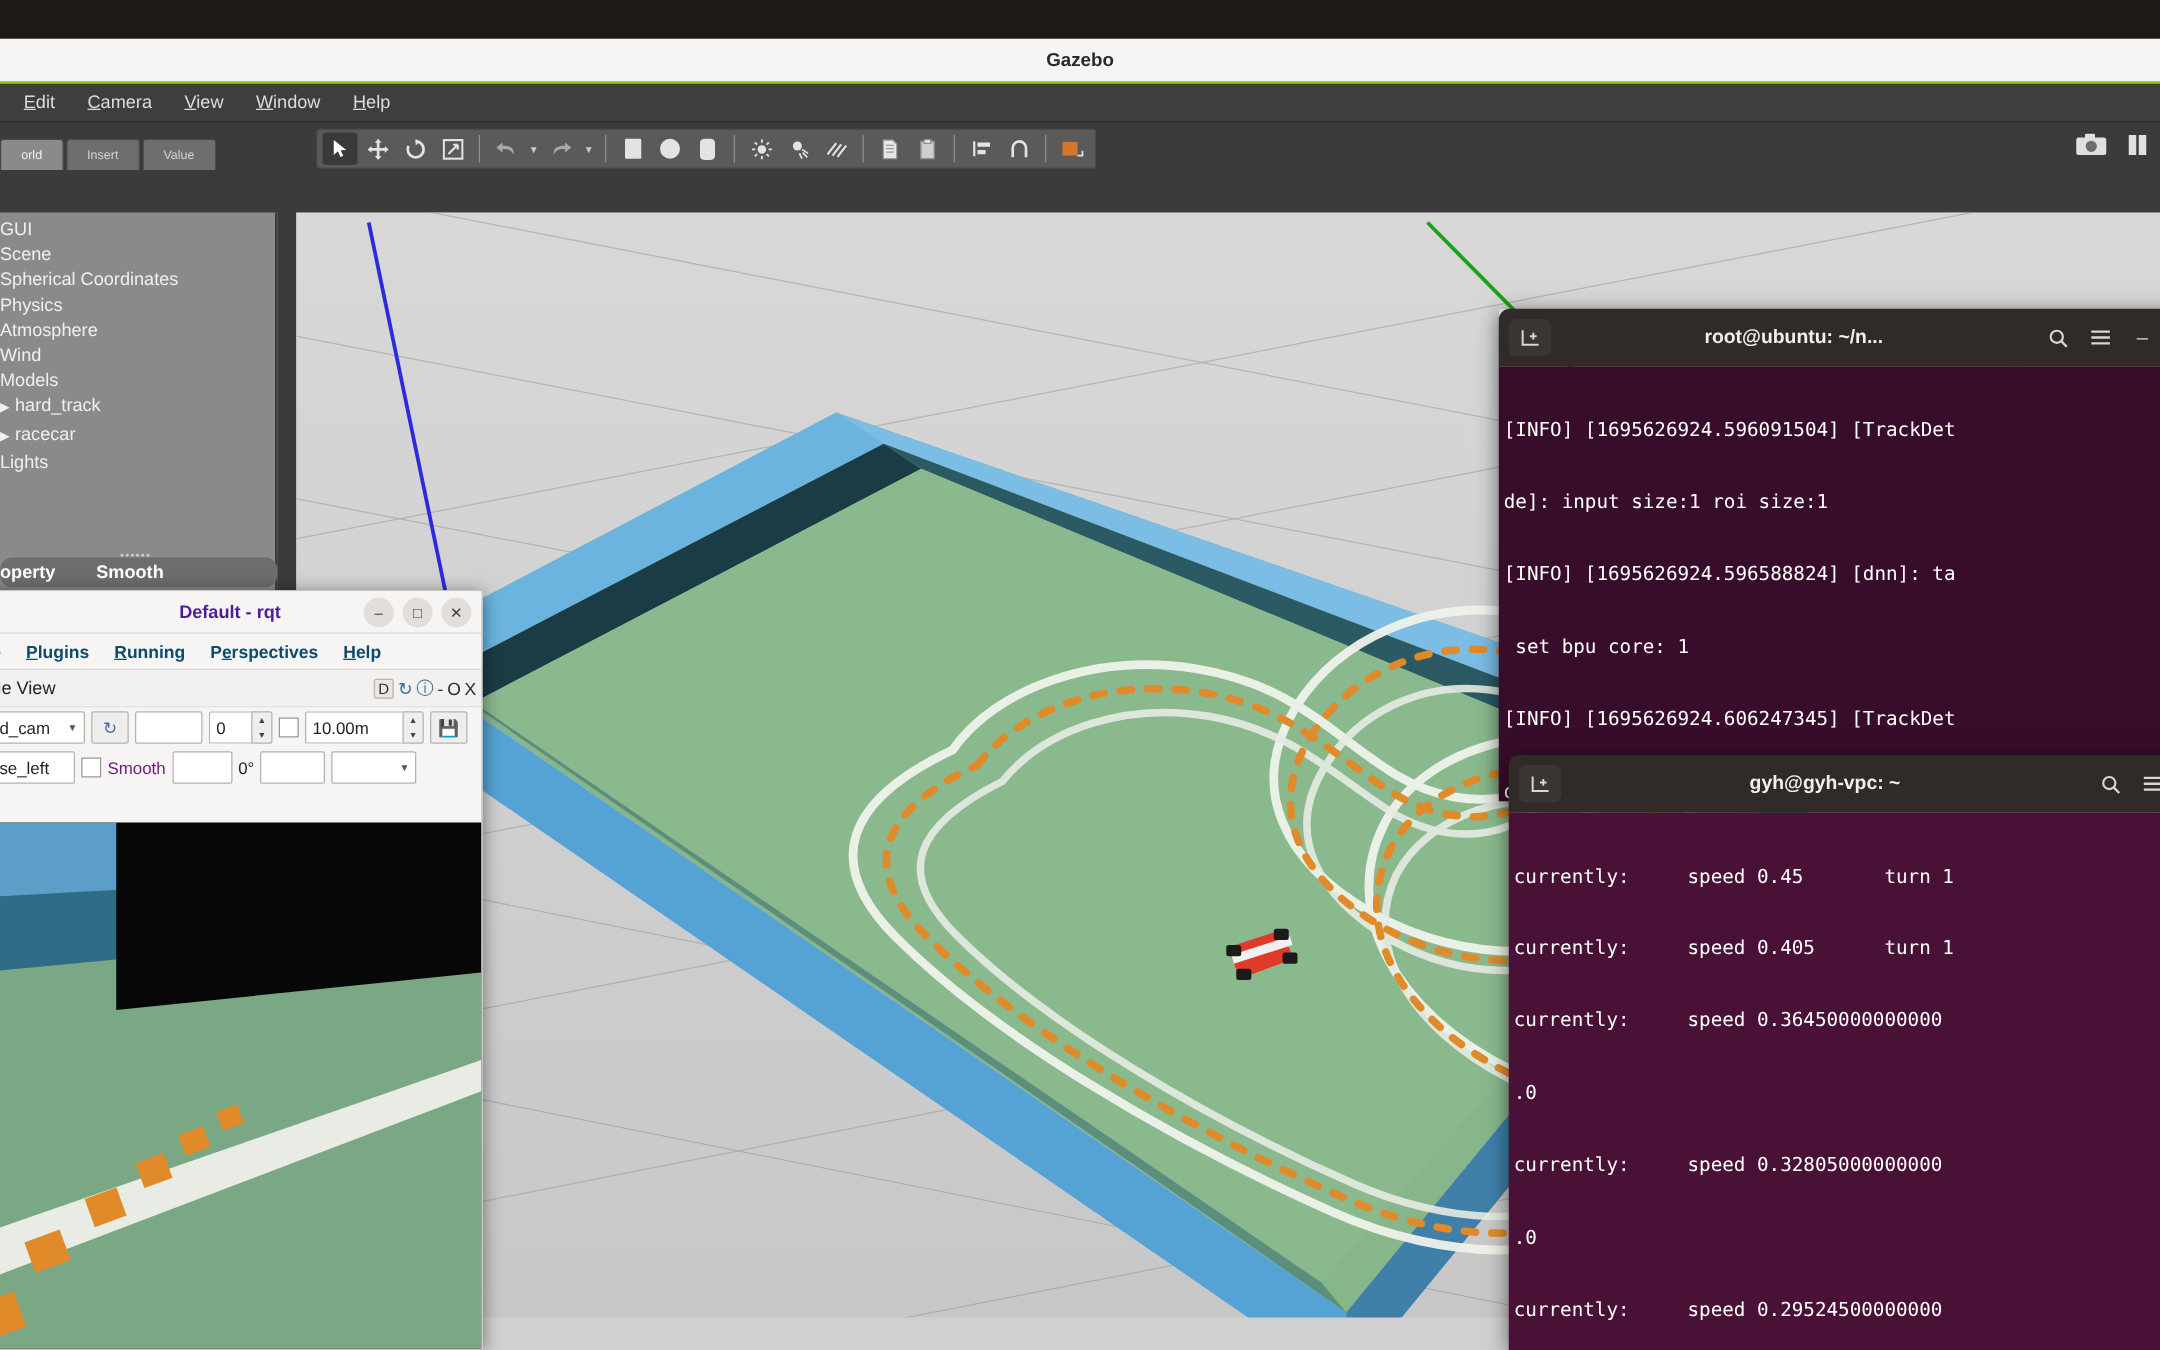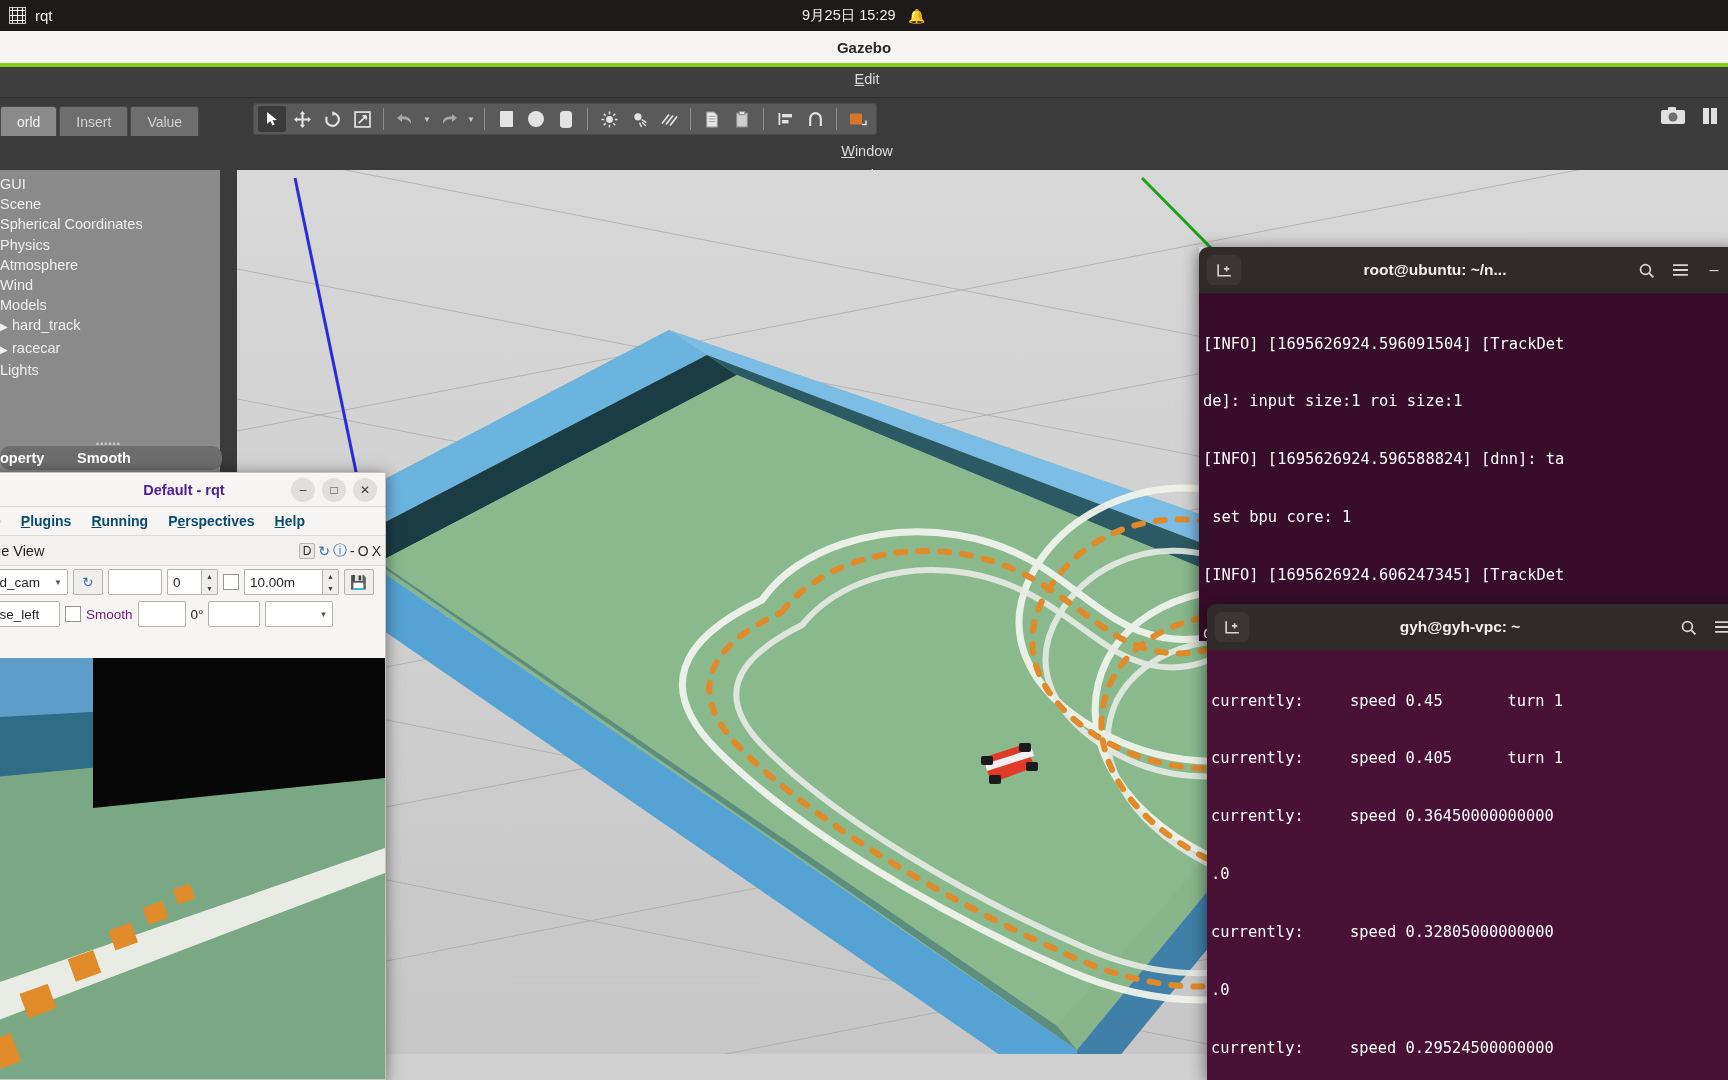--- a/index.html
+++ b/index.html
@@ -40,42 +40,41 @@
   .ub-bell { font-size: 14px; color: #f2efec; }
 
   
   .gz-win {
     position: absolute; left: 0; top: 31px; width: 1728px; height: 1049px;
     background: #3b3b3b;
   }
   .gz-titlebar {
     height: 36px; background: #f6f5f4;
     display: flex; align-items: center; justify-content: center;
-    border-bottom: 4px solid #84cc16;
+    border-bottom: 2px solid #84cc16;
   }
   .gz-title { font-size: 15px; color: #2a2a2a; font-weight: bold; }
   .gz-menubar {
     height: 31px; background: #3e3e3e;
     display: flex; align-items: center; gap: 0px; padding-left: 6px;
     border-bottom: 1px solid #2d2d2d;
-    flex-direction: column;
   }
   .gz-menu {
     font-size: 14.5px; color: #dcdcdc; padding: 4px 13px; cursor: default;
   }
   .gz-menu u { text-decoration: underline; }
 
   
   .gz-toolrow {
     position: relative; height: 38px; background: #3b3b3b;
     display: flex; align-items: flex-end;
   }
   .gz-tabs { display: flex; align-items: flex-end; height: 38px; }
   .gz-tab {
-    font-size: 14px; color: #d2d2d2;
+    font-size: 10px; color: #d2d2d2;
     background: #6e6e6e; border: 1px solid #4a4a4a; border-bottom: none;
     padding: 7px 16px 6px 16px; margin-right: 2px;
     border-radius: 3px 3px 0 0;
   }
   .gz-tab.active { background: #8a8a8a; color: #f0f0f0; }
 
   .gz-toolbar {
     position: absolute; left: 253px; top: 5px;
     height: 32px; background: #5a5a5a;
     border: 1px solid #4a4a4a; border-radius: 3px;
@@ -234,30 +233,20 @@
     -webkit-text-stroke: 5px #000000;
     paint-order: stroke fill;
     font-family: "DejaVu Sans", sans-serif;
   }
 </style>
 </head>
 <body>
 
 <div class="root">
 
-  <div class="ubuntu-bar">
-    <div class="ub-left">
-      <div class="ub-appicon"></div>
-      <span class="ub-title">rqt</span>
-    </div>
-    <div class="ub-center">
-      <span class="ub-clock">9月25日 15:29</span>
-      <span class="ub-bell">🔔</span>
-    </div>
-  </div>
 
   <div class="gz-win">
 
     <div class="gz-titlebar">
       <span class="gz-title">Gazebo</span>
     </div>
 
     <div class="gz-menubar">
       <div class="gz-menu"><u>E</u>dit</div>
       <div class="gz-menu"><u>C</u>amera</div>

